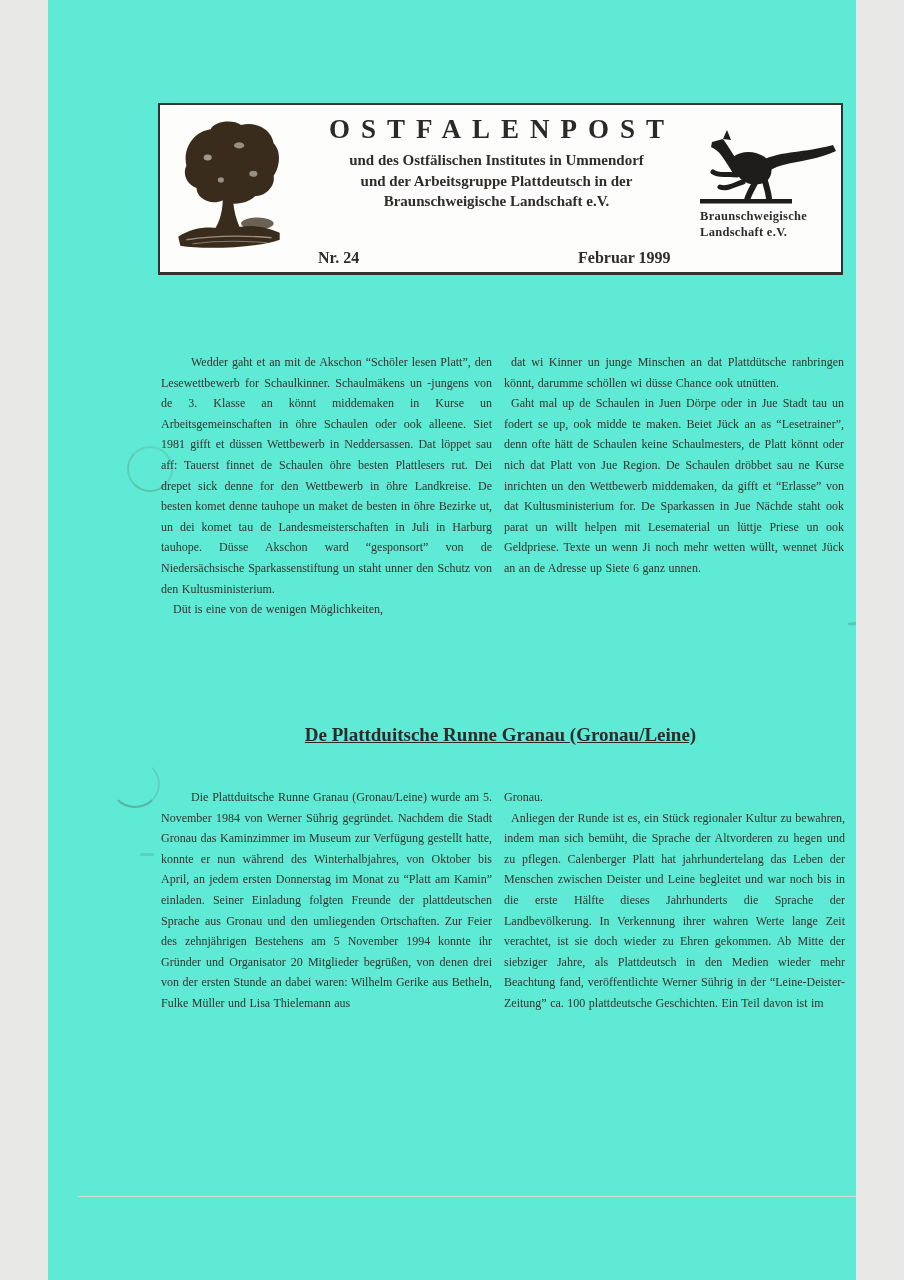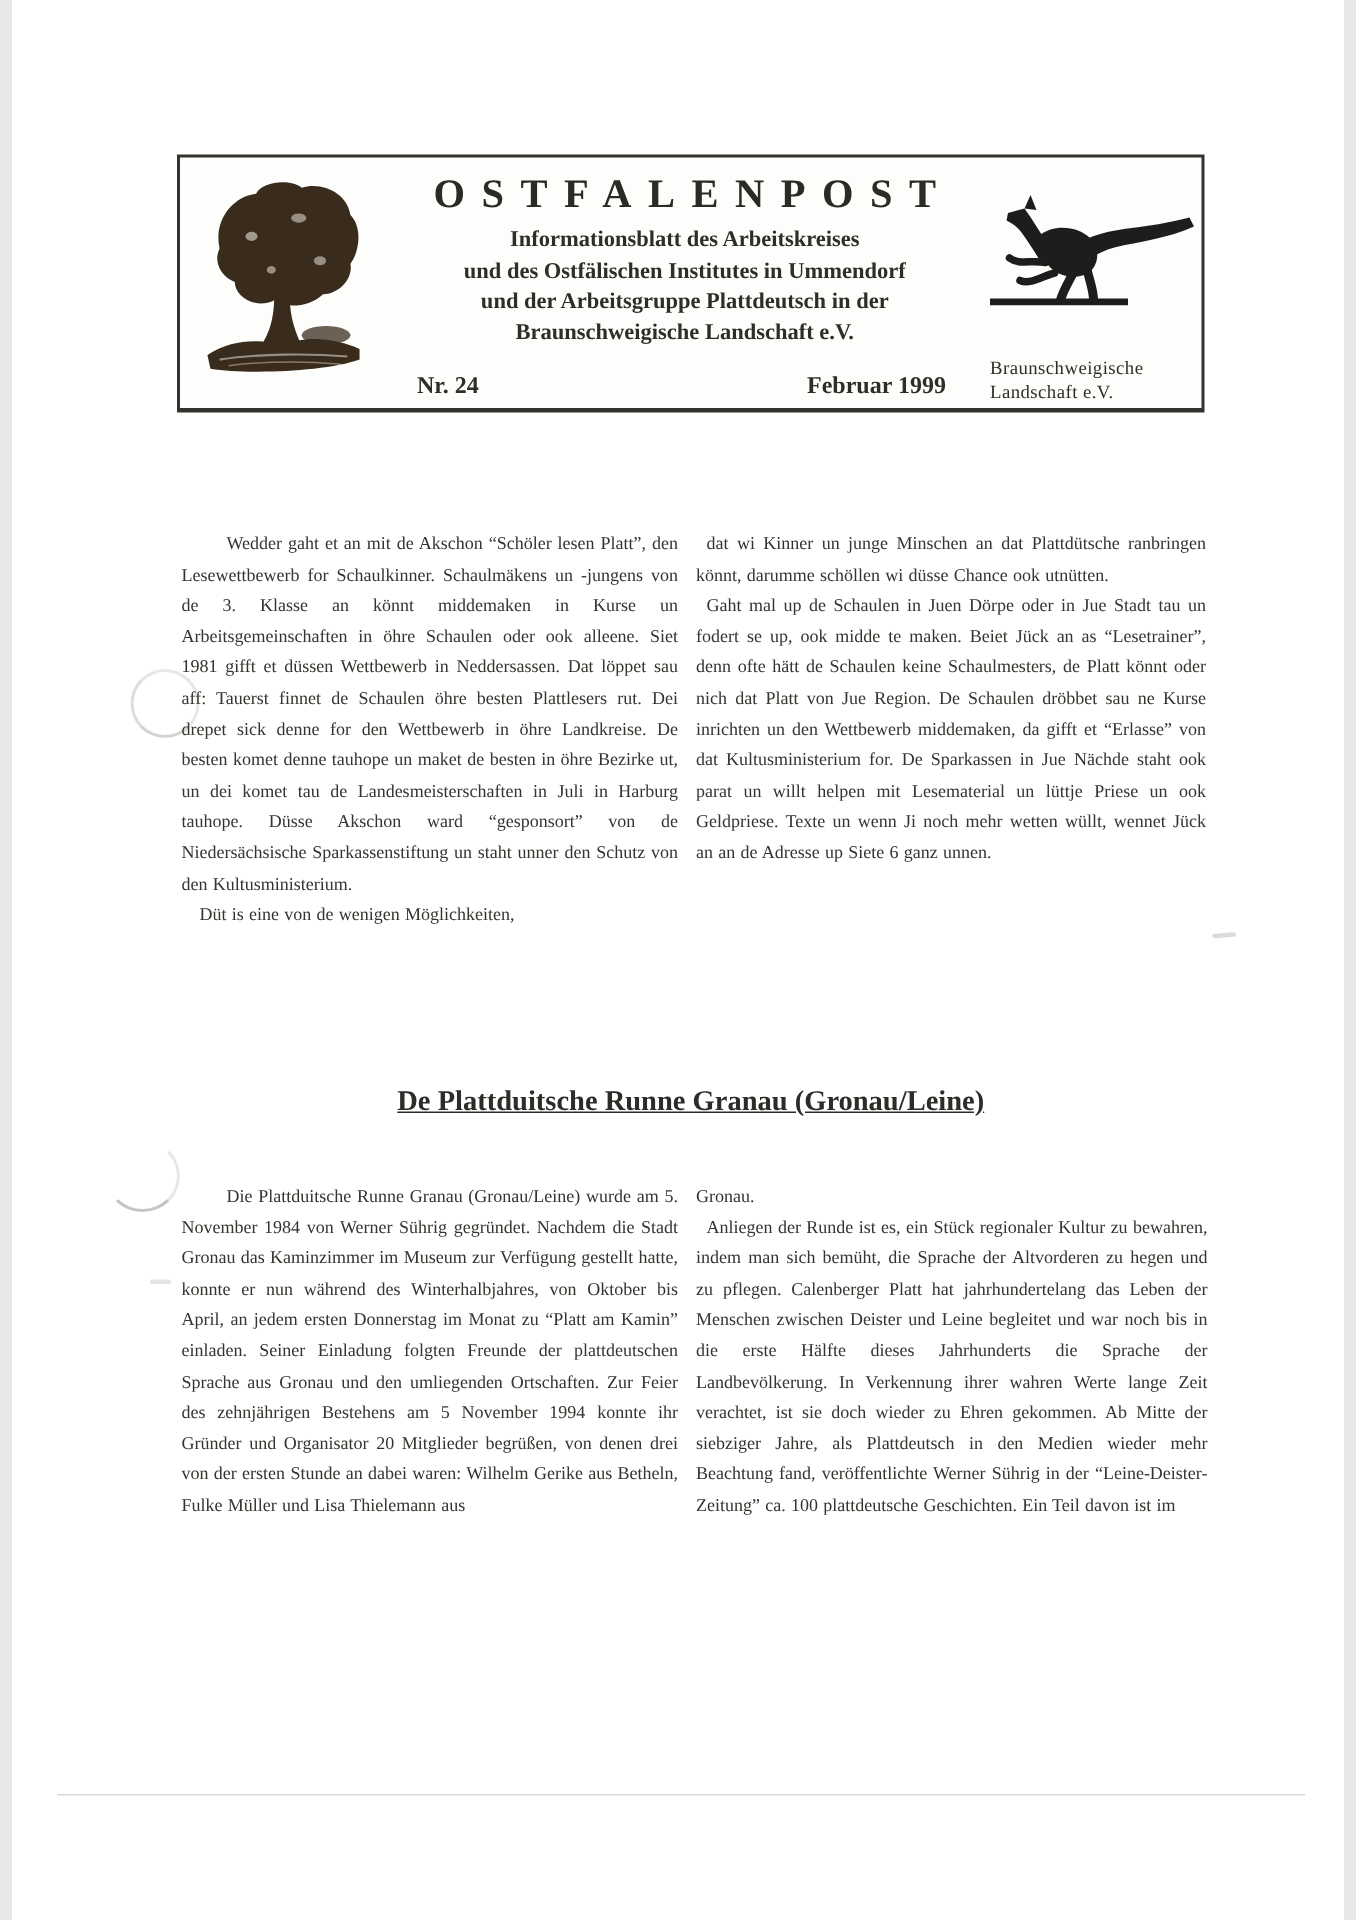--- a/index.html
+++ b/index.html
@@ -1,39 +1,39 @@
 <!DOCTYPE html>
 <html lang="de"><head>
 <meta charset="utf-8">
 <style>
   html,body{margin:0;padding:0;background:#e8e8e6;}
   .page{
-    position:relative;width:888px;height:1280px;margin:0 auto;
-    background:#ffffff;overflow:hidden;
+    position:relative;width:808px;height:1280px;margin:0 auto;
+    background:#5eead4;overflow:hidden;
     font-family:"Liberation Serif","DejaVu Serif",serif;color:#35332e;
   }
   
   .masthead{
     position:absolute;left:110px;top:103px;width:685px;height:172px;
     border:2px solid #34322e;border-bottom-width:3px;box-sizing:border-box;
     background:#fdfdfb;
   }
   .tree-logo{position:absolute;left:16px;top:12px;width:108px;height:142px;}
   .mast-center{position:absolute;left:100px;right:108px;top:9px;text-align:center;}
   .mast-title{
     font-size:27px;font-weight:bold;letter-spacing:11px;padding-left:11px;
     color:#2b2a26;margin-bottom:5px;white-space:nowrap;
   }
   .mast-sub{font-size:15px;font-weight:bold;line-height:20.5px;color:#2f2d29;white-space:nowrap;}
   .mast-issue{position:absolute;left:158px;bottom:5px;font-size:16px;font-weight:bold;color:#2f2d29;}
   .mast-date{position:absolute;left:418px;bottom:5px;font-size:16px;font-weight:bold;color:#2f2d29;}
   .horse-logo{position:absolute;left:538px;top:24px;width:142px;height:80px;}
   .horse-caption{
-    position:absolute;left:540px;top:104px;font-size:12.5px;font-weight:normal;
-    line-height:15.5px;letter-spacing:.3px;color:#2f2d29;white-space:nowrap;margin-top:29px;
+    position:absolute;left:540px;top:104px;font-size:12.5px;font-weight:bold;
+    line-height:15.5px;letter-spacing:.3px;color:#2f2d29;white-space:nowrap;
   }
   
   .headline{
     position:absolute;left:110px;top:285px;width:685px;margin:0;
     font-size:28px;font-weight:bold;color:#2c2a26;white-space:nowrap;
     text-align:justify;text-align-last:justify;
   }
   .col{position:absolute;}
   .col p{
     margin:0;font-size:12px;line-height:20.6px;text-align:justify;
@@ -85,21 +85,20 @@
         <path fill="#3a2c1c" d="M46,76 C46,92 44,102 36,114 L66,116 C58,100 56,90 56,76 Z"></path>
         <ellipse cx="80" cy="105" rx="16" ry="6" fill="#3a2c1c" opacity=".75"></ellipse>
         <path fill="#3a2c1c" d="M2,118 C20,106 40,108 52,112 C68,104 88,108 102,114 L102,121 C80,129 28,131 4,127 Z"></path>
         <path d="M10,121 C36,117 70,117 94,119" stroke="#f5f2ea" stroke-width="1.4" fill="none" opacity=".5"></path>
         <path d="M16,125 C40,122 66,122 90,124" stroke="#f5f2ea" stroke-width="1" fill="none" opacity=".4"></path>
       </svg>
     </div>
 
     <div class="mast-center">
       <div class="mast-title">OSTFALENPOST</div>
-      <div class="mast-sub">Informationsblatt des Arbeitskreises</div>
       <div class="mast-sub">und des Ostfälischen Institutes in Ummendorf</div>
       <div class="mast-sub">und der Arbeitsgruppe Plattdeutsch in der</div>
       <div class="mast-sub">Braunschweigische Landschaft e.V.</div>
     </div>
 
     <span class="mast-issue">Nr. 24</span>
     <span class="mast-date">Februar 1999</span>
 
     <div class="horse-logo">
       <svg width="142" height="80" viewBox="0 0 140 80" xmlns="http://www.w3.org/2000/svg">

